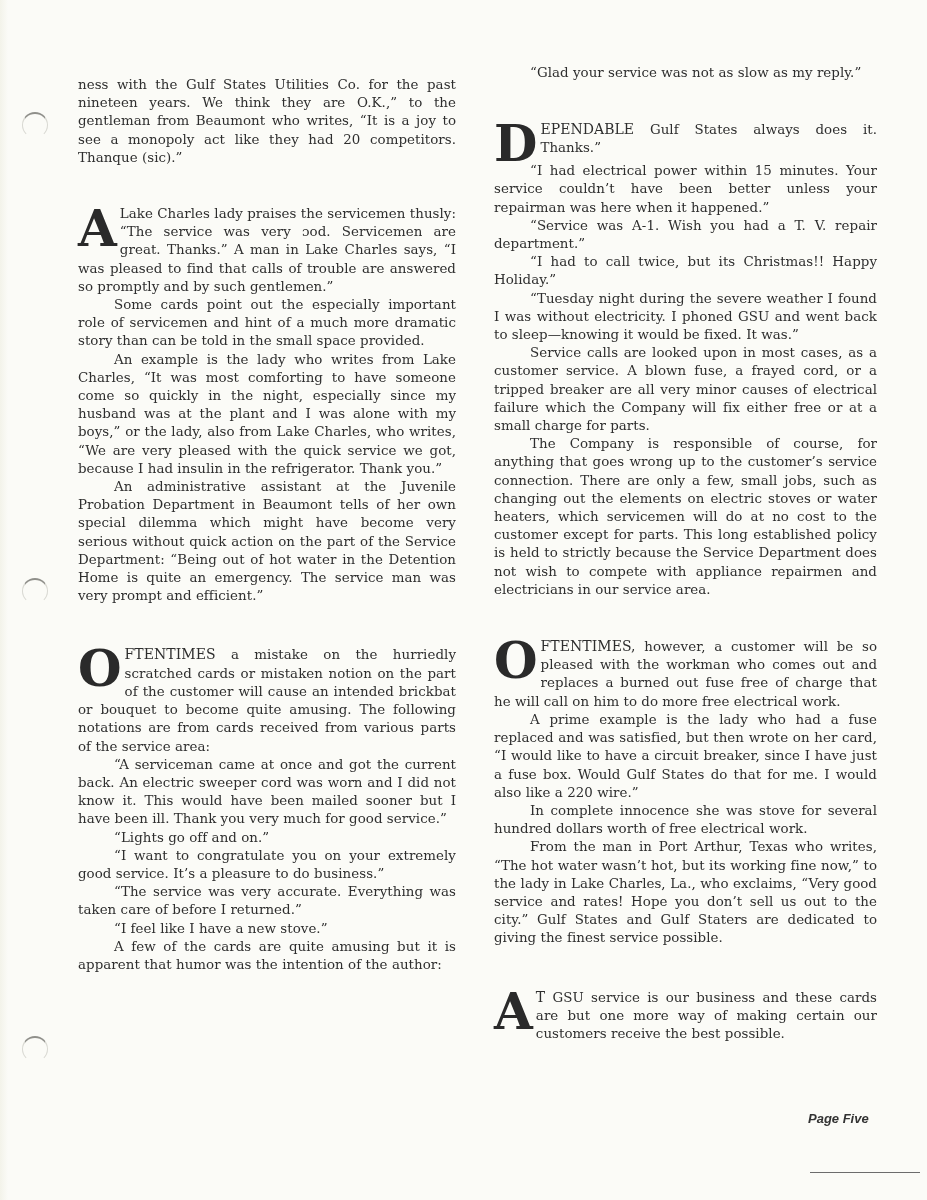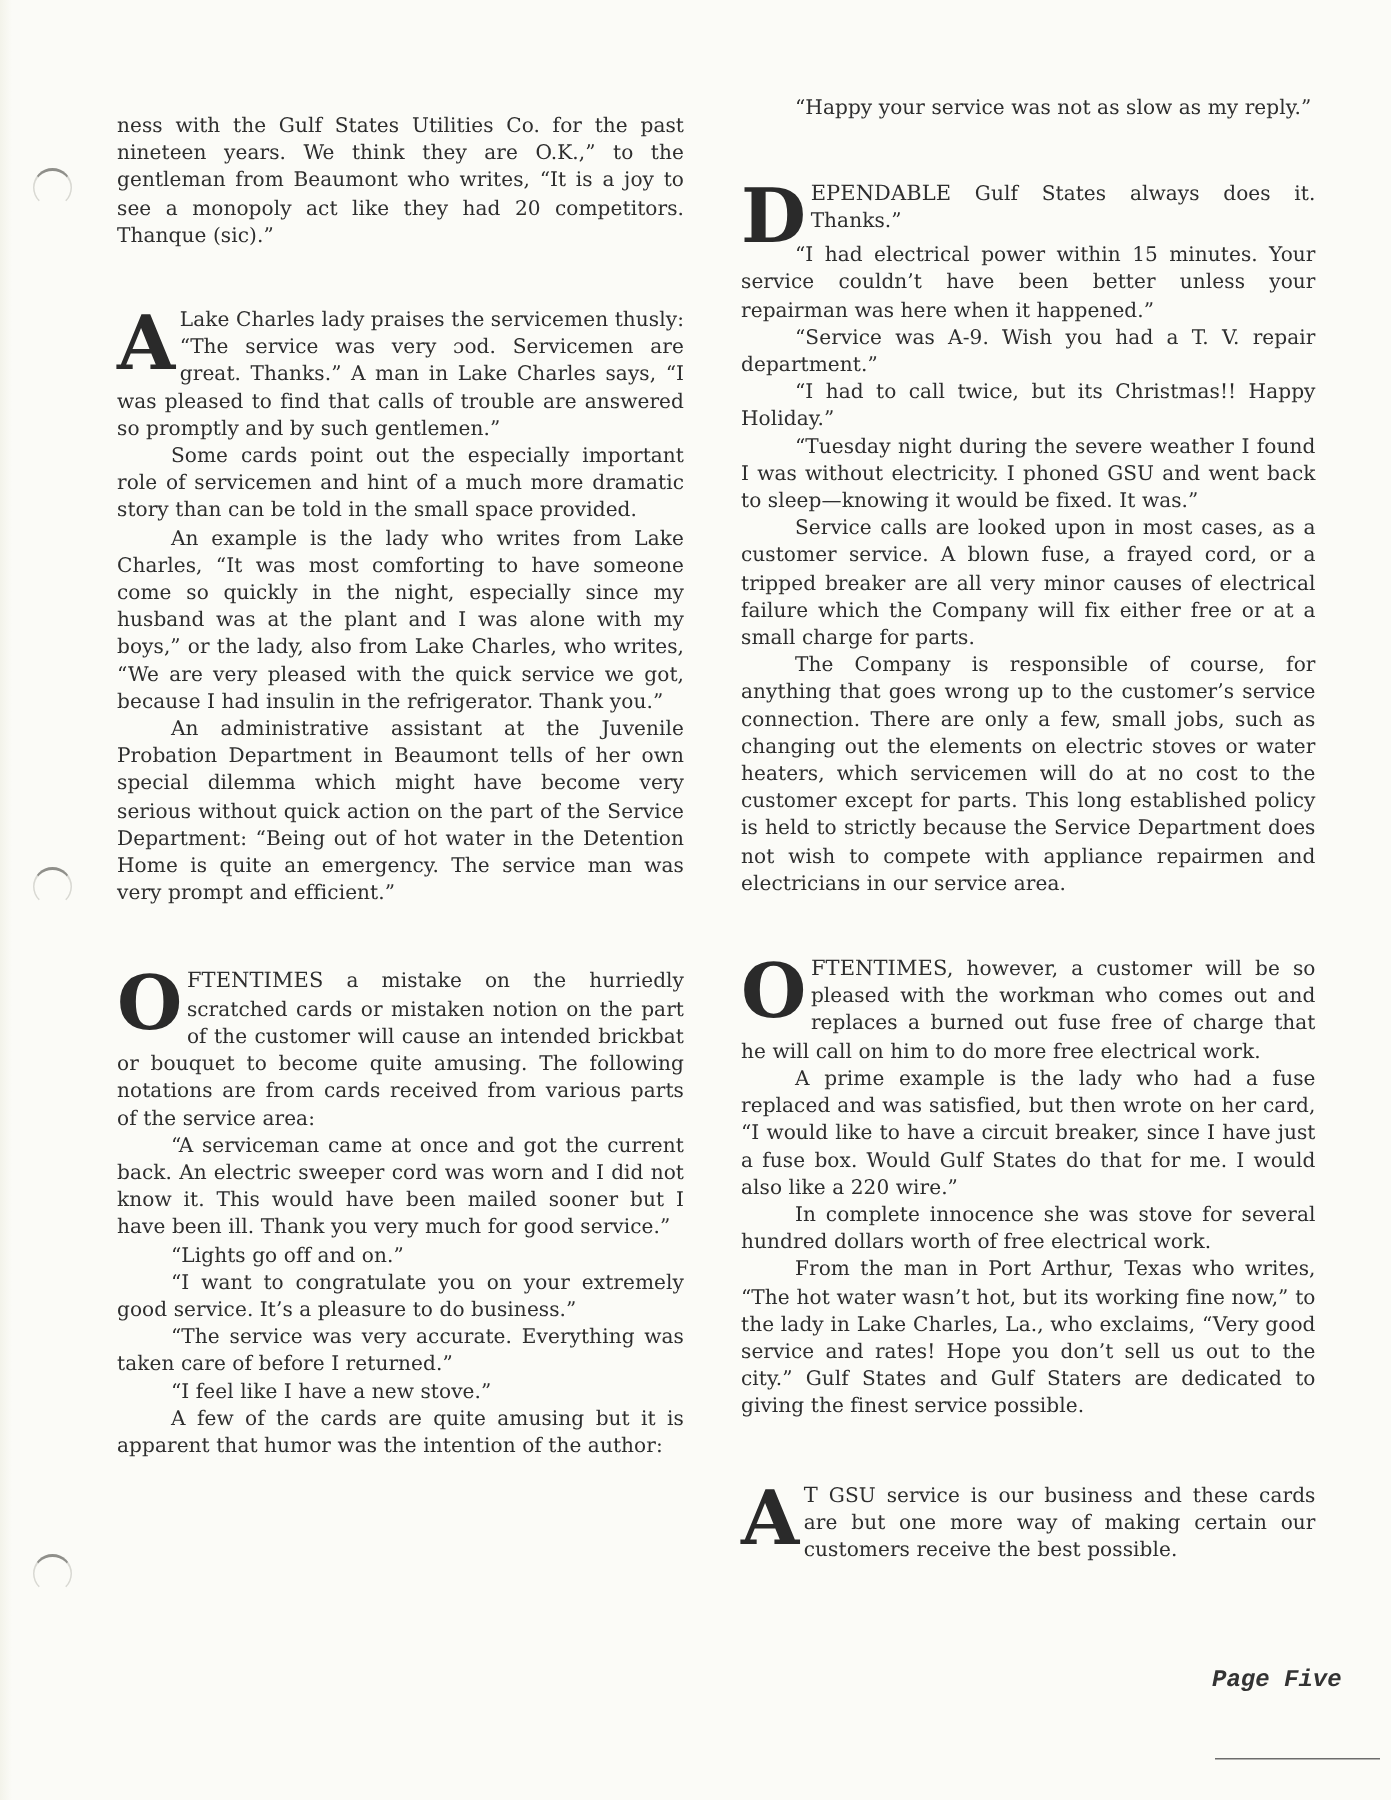--- a/index.html
+++ b/index.html
@@ -43,22 +43,22 @@
       line-height: 40px;
       font-weight: bold;
       color: #2a2a2a;
       margin: 4px 3px -2px 0;
       padding: 0;
     }
     .smallcaps-lead { font-size: 14px; }
     .pagefoot {
       position: absolute; left: 808px; top: 1111px;
       font-style: italic; font-weight: bold;
-      font-size: 16px; color: #333;
-      font-family: Liberation Mono, monospace;
+      font-size: 13px; color: #333;
+      font-family: Liberation Sans, sans-serif;
     }
     .footrule {
       position: absolute; left: 810px; top: 1172px; width: 110px; height: 1px;
       background: #6c6c6c;
     }
   </style>
 </head>
 <body>
 
 <div class="edge"></div>
@@ -87,28 +87,28 @@
     <p class="p ind" style="clear:both;">“A serviceman came at once and got the current back.  An electric sweeper cord was worn and I did not know it.  This would have been mailed sooner but I have been ill.  Thank you very much for good service.”</p>
     <p class="p ind">“Lights go off and on.”</p>
     <p class="p ind">“I want to congratulate you on your extremely good service.  It’s a pleasure to do business.”</p>
     <p class="p ind">“The service was very accurate.  Everything was taken care of before I returned.”</p>
     <p class="p ind">“I feel like I have a new stove.”</p>
     <p class="p ind">A few of the cards are quite amusing but it is apparent that humor was the intention of the author:</p>
   </div>
 </div>
 
 <div class="col col-right">
-  <p class="p ind">“Happy your service was not as slow as my reply.”</p>
+  <p class="p ind">“Glad your service was not as slow as my reply.”</p>
 
   <div class="section" style="margin-top:38px;">
     <p class="p">
       <span class="dropcap">D</span><span class="smallcaps-lead">EPENDABLE</span><span> Gulf States always does it. Thanks.”</span>
     </p>
     <p class="p ind" style="clear:both;">“I had electrical power within 15 minutes.  Your service couldn’t have been better unless your repairman was here when it happened.”</p>
-    <p class="p ind">“Service was A-9.  Wish you had a T. V. repair department.”</p>
+    <p class="p ind">“Service was A-1.  Wish you had a T. V. repair department.”</p>
     <p class="p ind">“I had to call twice, but its Christmas!!  Happy Holiday.”</p>
     <p class="p ind">“Tuesday night during the severe weather I found I was without electricity.  I phoned GSU and went back to sleep—knowing it would be fixed.  It was.”</p>
     <p class="p ind">Service calls are looked upon in most cases, as a customer service.  A blown fuse, a frayed cord, or a tripped breaker are all very minor causes of electrical failure which the Company will fix either free or at a small charge for parts.</p>
     <p class="p ind">The Company is responsible of course, for anything that goes wrong up to the customer’s service connection.  There are only a few, small jobs, such as changing out the elements on electric stoves or water heaters, which servicemen will do at no cost to the customer except for parts.  This long established policy is held to strictly because the Service Department does not wish to compete with appliance repairmen and electricians in our service area.</p>
   </div>
 
   <div class="section" style="margin-top:38px;">
     <p class="p">
       <span class="dropcap">O</span><span class="smallcaps-lead">FTENTIMES,</span><span> however, a customer will be so pleased with the workman who comes out and replaces a burned out fuse free of charge that he will call on him to do more free electrical work.</span>
     </p>

